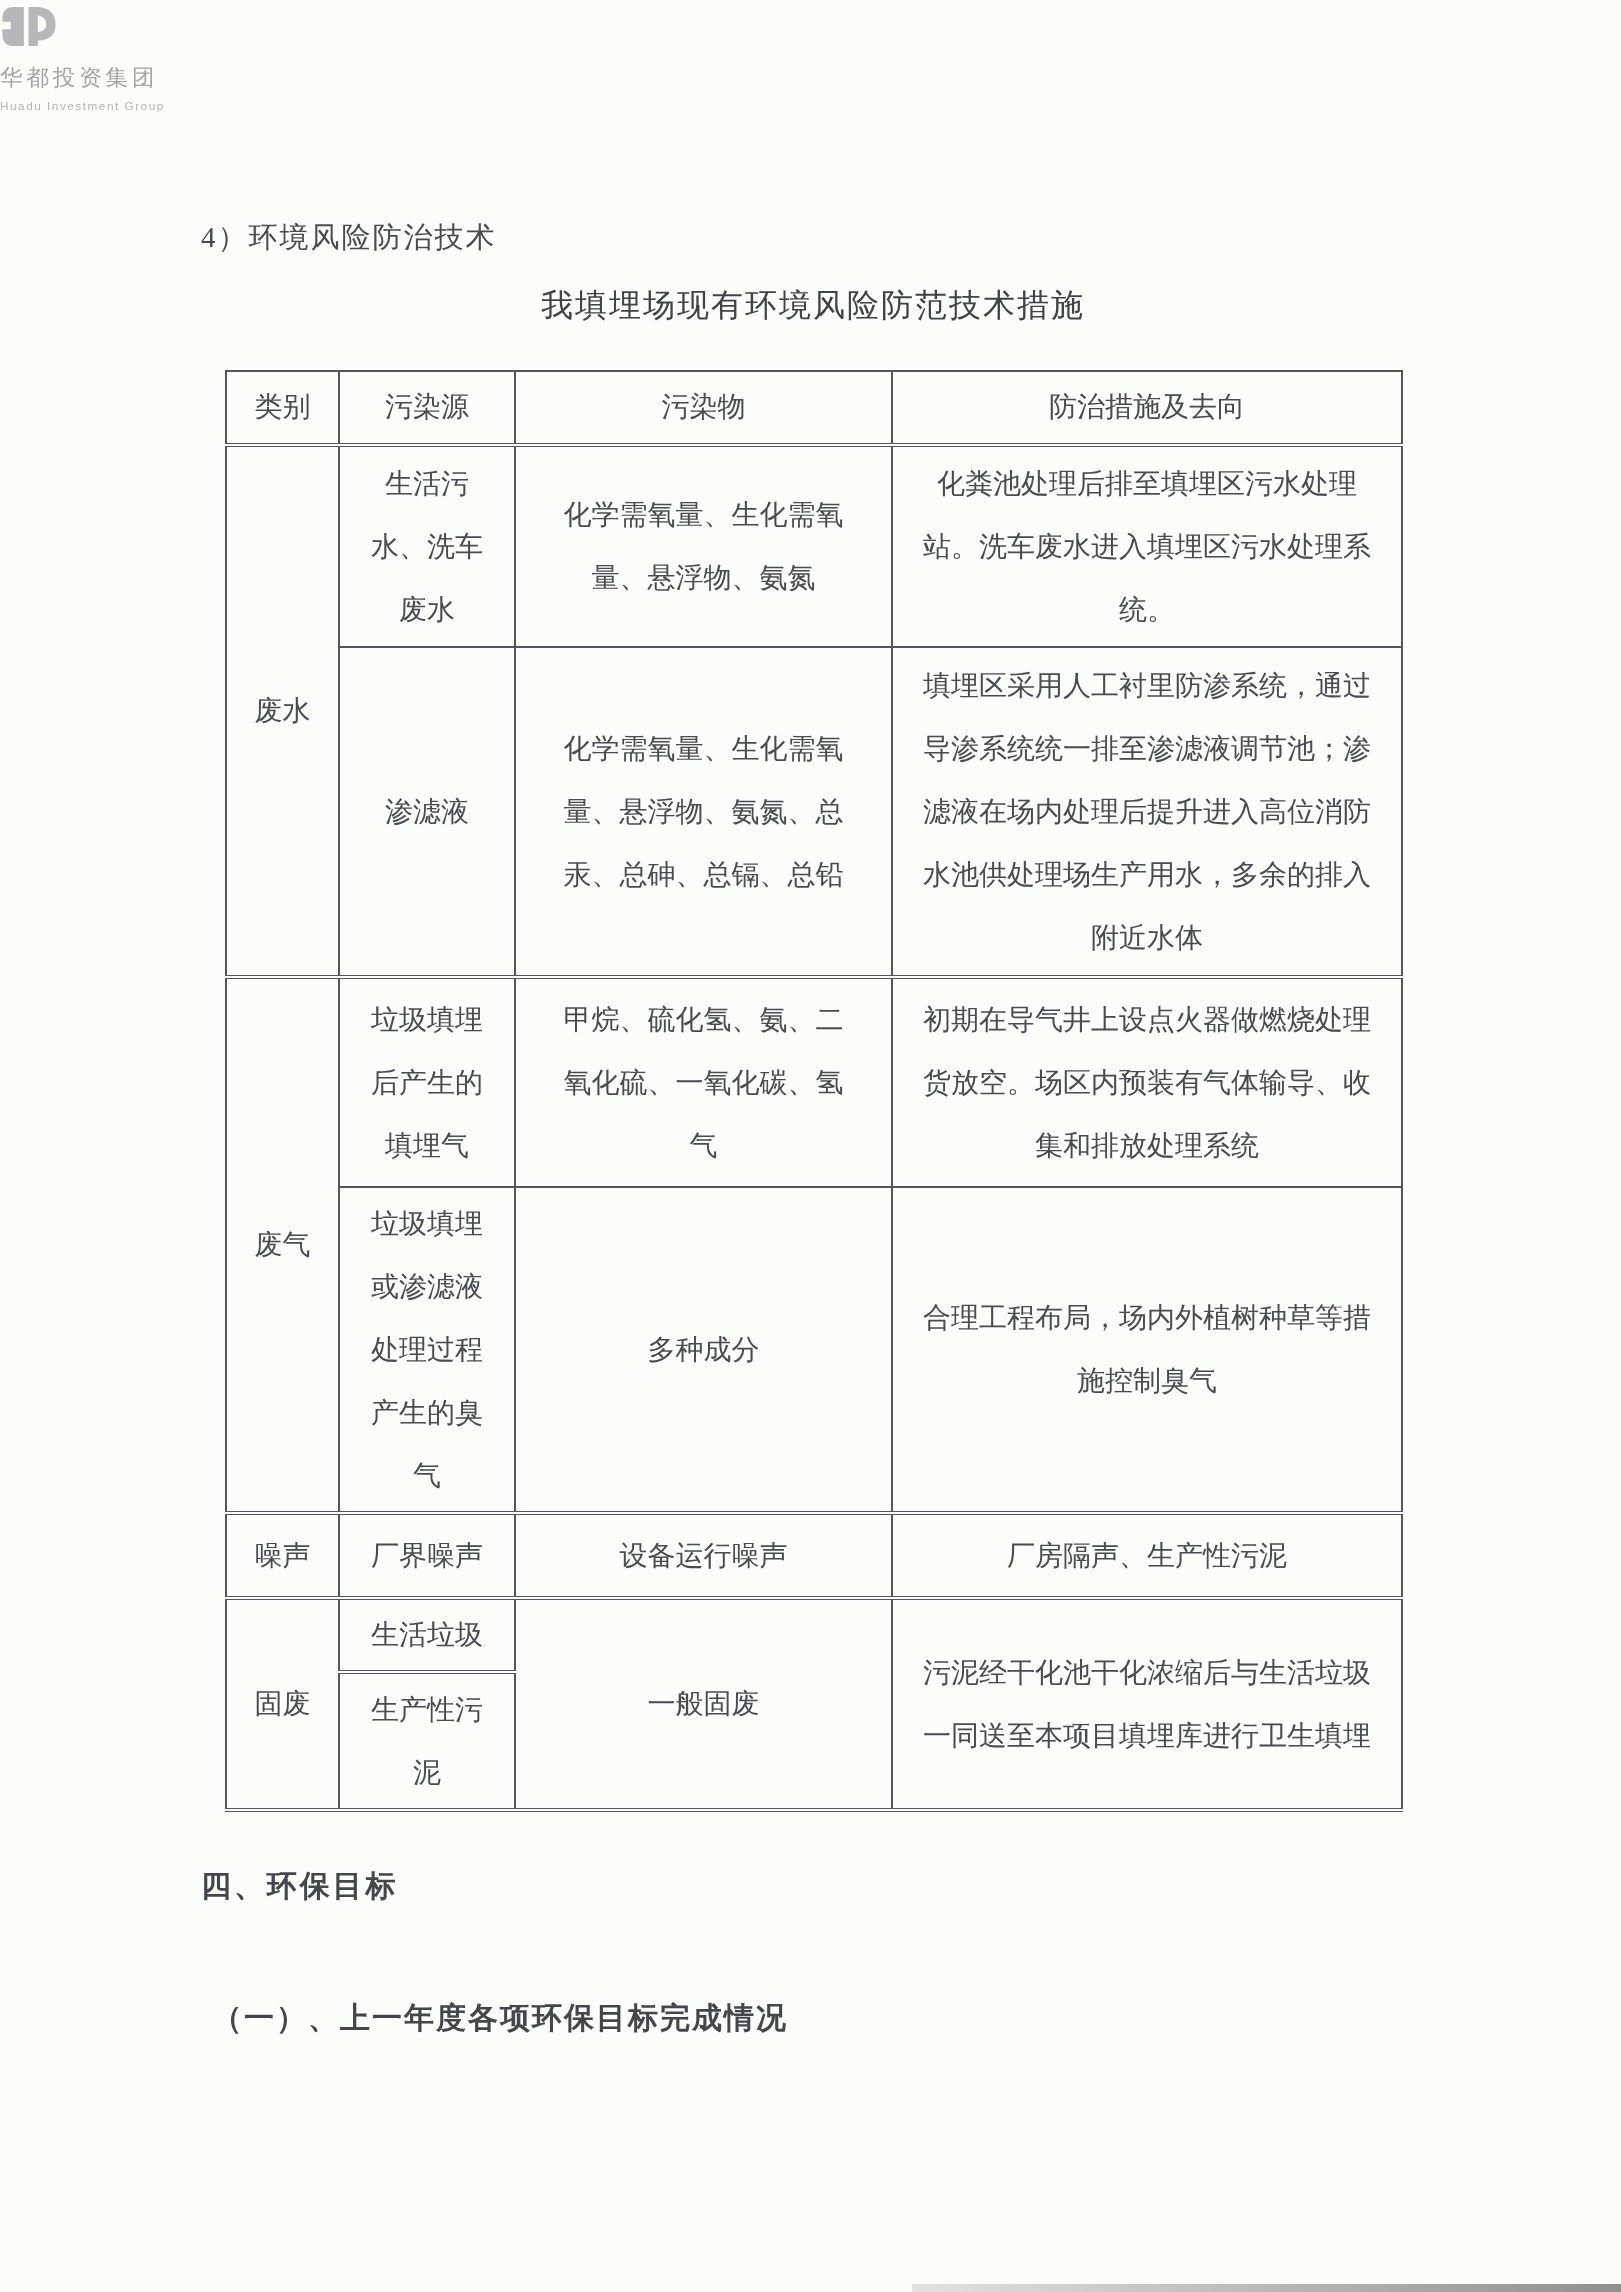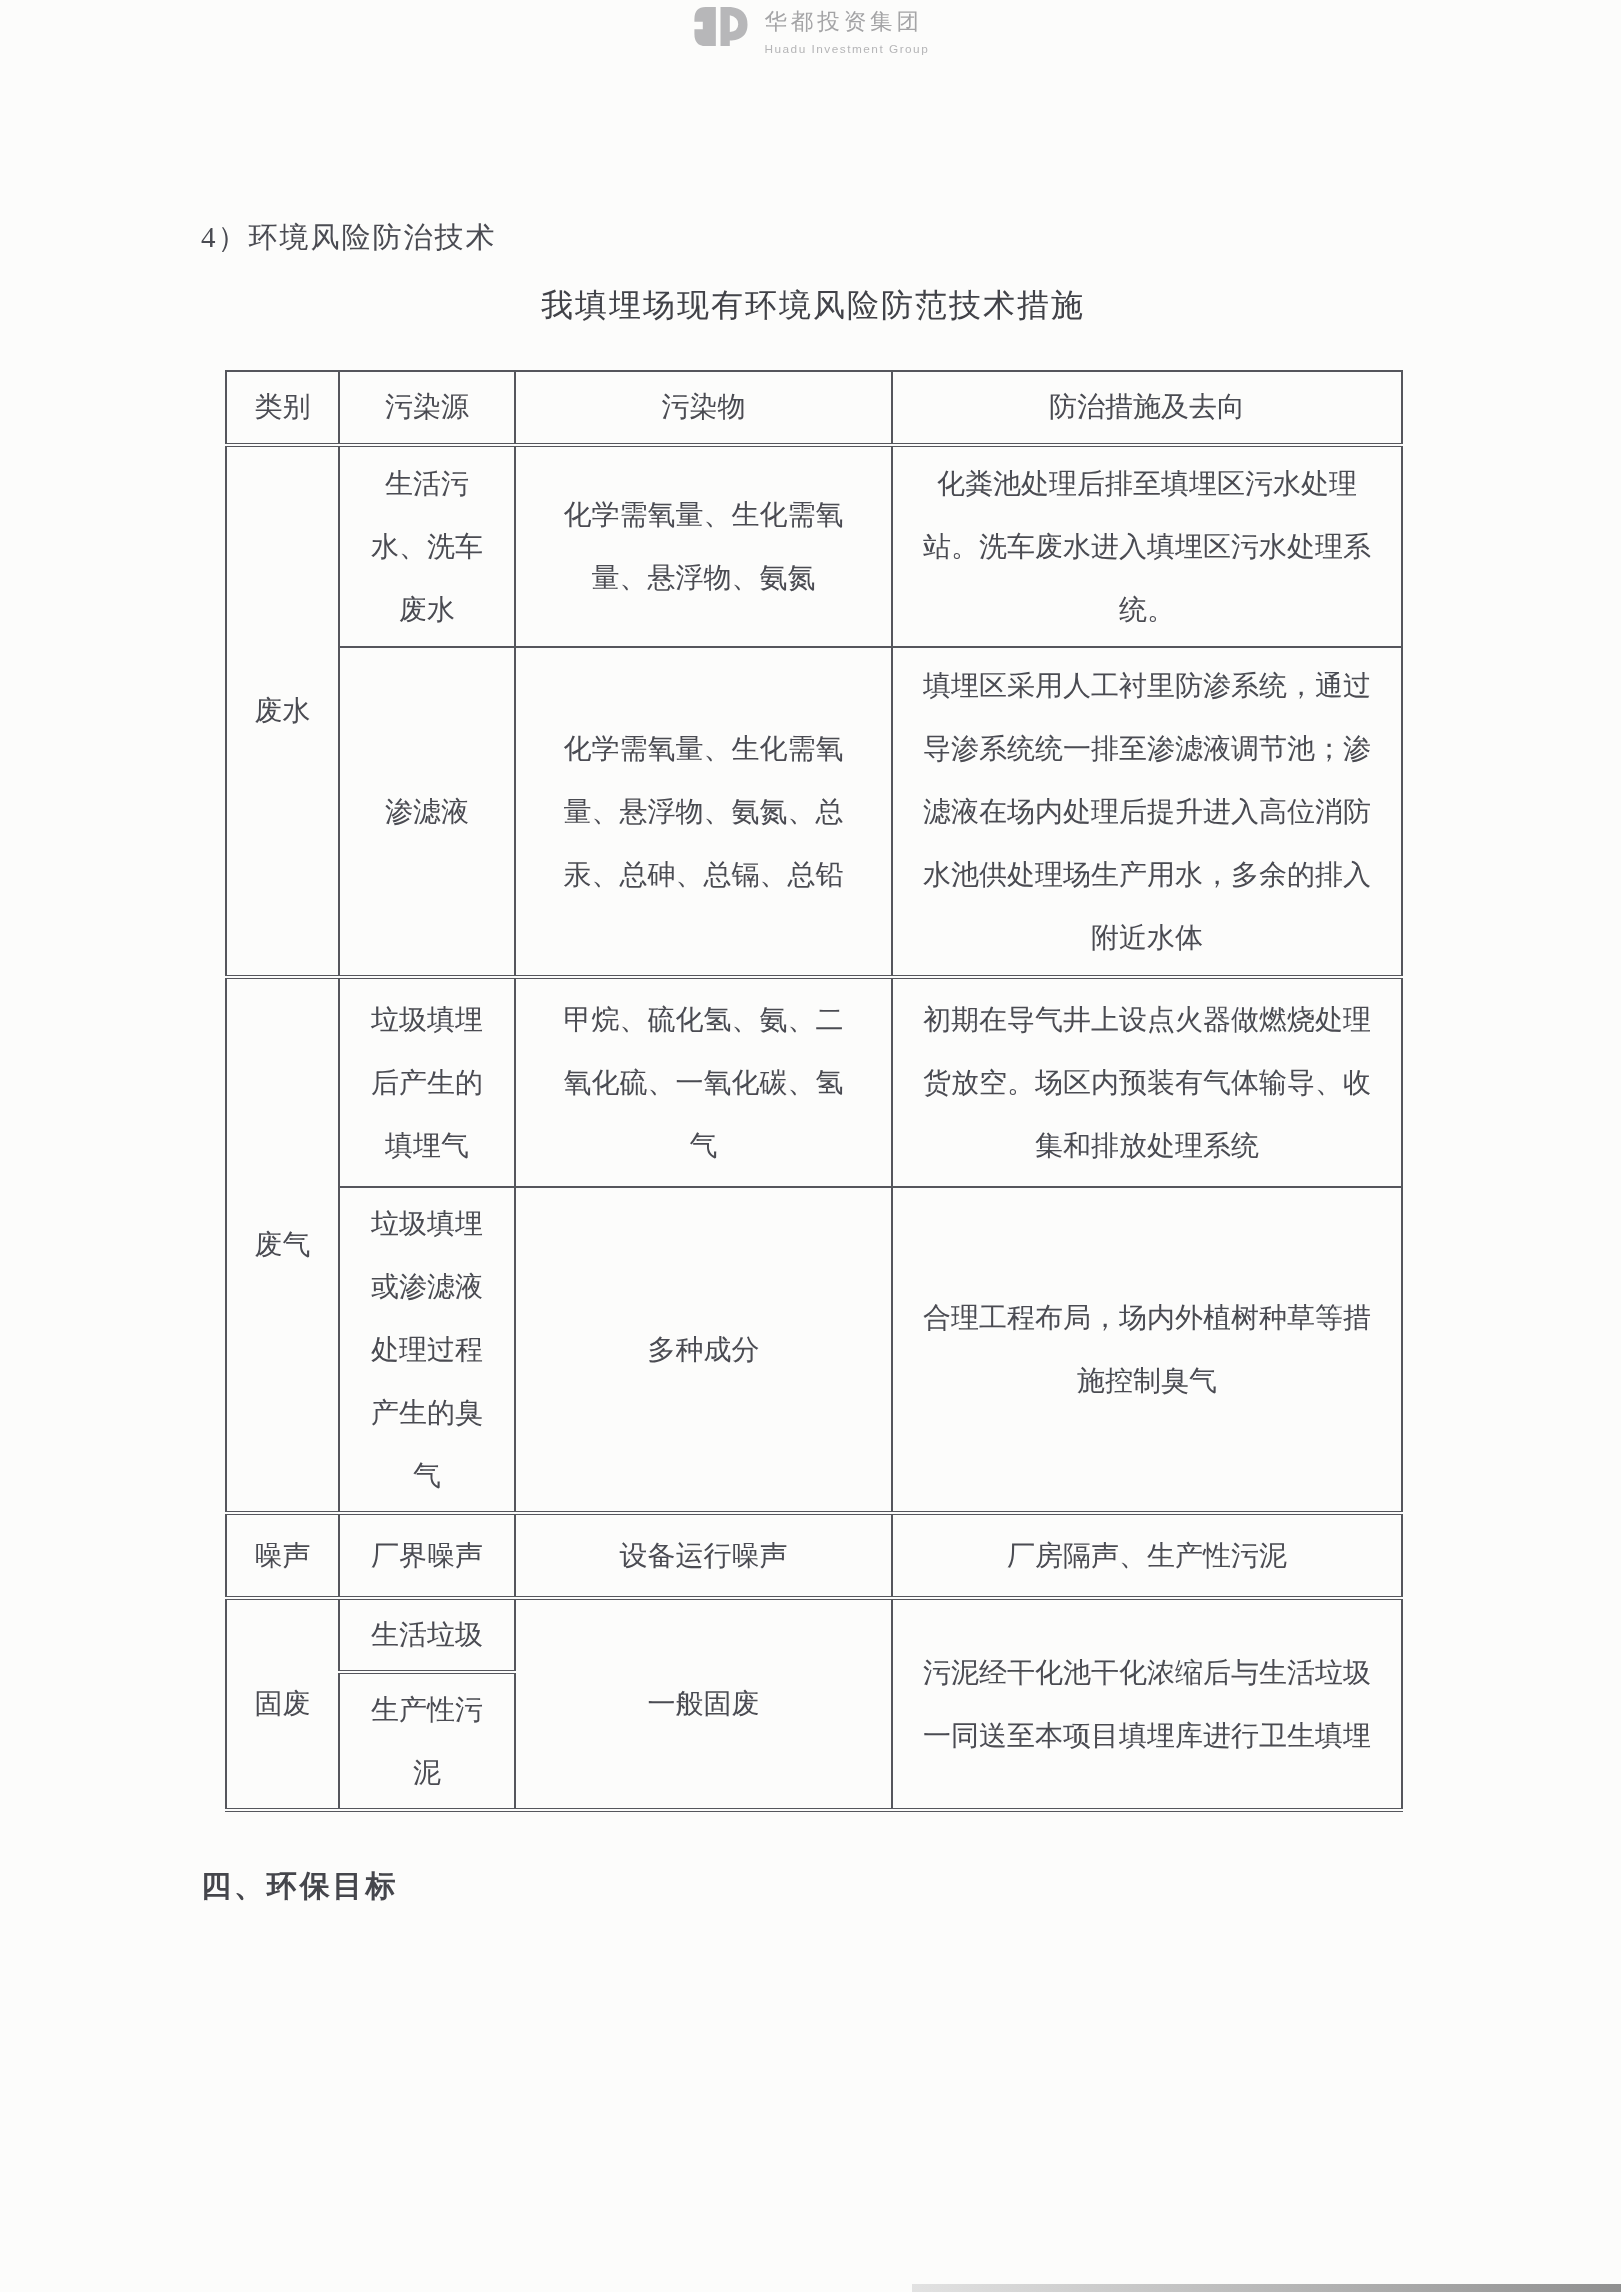--- a/index.html
+++ b/index.html
@@ -3,21 +3,21 @@
 <meta charset="utf-8">
 <style>
   html,body{margin:0;padding:0;background:#9a9a9a;}
   .page{
     position:relative;width:1621px;height:2293px;margin:0 auto;
     background:#fcfcfb;overflow:hidden;
     font-family:"Liberation Serif","DejaVu Serif",serif;
     color:#4a4b52;
   }
   
-  .logo{position:absolute;top:5.9px;left:0;width:100%;display:flex;justify-content:center;align-items:flex-start;gap:15.7px;}
+  .logo{position:absolute;top:5.9px;left:0;width:100%;display:flex;justify-content:center;align-items:flex-start;gap:15.7px;flex-direction:column;}
   .logo-mark{width:57px;height:41px;display:block;}
   .logo-text{padding-top:3.9px;font-family:"Liberation Sans","DejaVu Sans",sans-serif;}
   .logo-text .zh{font-size:22.5px;line-height:23.5px;color:#a4a4a6;letter-spacing:3.9px;}
   .logo-text .en{font-size:11.8px;line-height:13.7px;color:#b5b5b7;letter-spacing:1.5px;margin-top:10px;}
   
   .h-sec{position:absolute;left:201px;top:210px;font-size:29px;font-weight:400;letter-spacing:2px;color:#4a4b52;margin-top:8px;}
   .t-title{position:absolute;left:225px;top:284px;width:1176px;text-align:center;
            font-size:32px;font-weight:400;letter-spacing:2px;color:#414248;}
   .h-goal{position:absolute;left:201px;top:1866px;font-size:30px;font-weight:700;letter-spacing:2.9px;color:#45464c;}
   .h-sub{position:absolute;left:212px;top:1998px;font-size:30px;font-weight:700;letter-spacing:2px;color:#45464c;}
@@ -123,18 +123,19 @@
       </tr>
 
       <tr class="r7">
         <td class="col2 bb-thick">生产性污泥</td>
       </tr>
     </tbody>
   </table>
 
   <div class="h-goal">四、环保目标</div>
 
+  <div class="h-sub">（一）、上一年度各项环保目标完成情况</div>
 
 
   <div class="scan-edge"></div>
 
 </div>
 
 
 </body></html>

